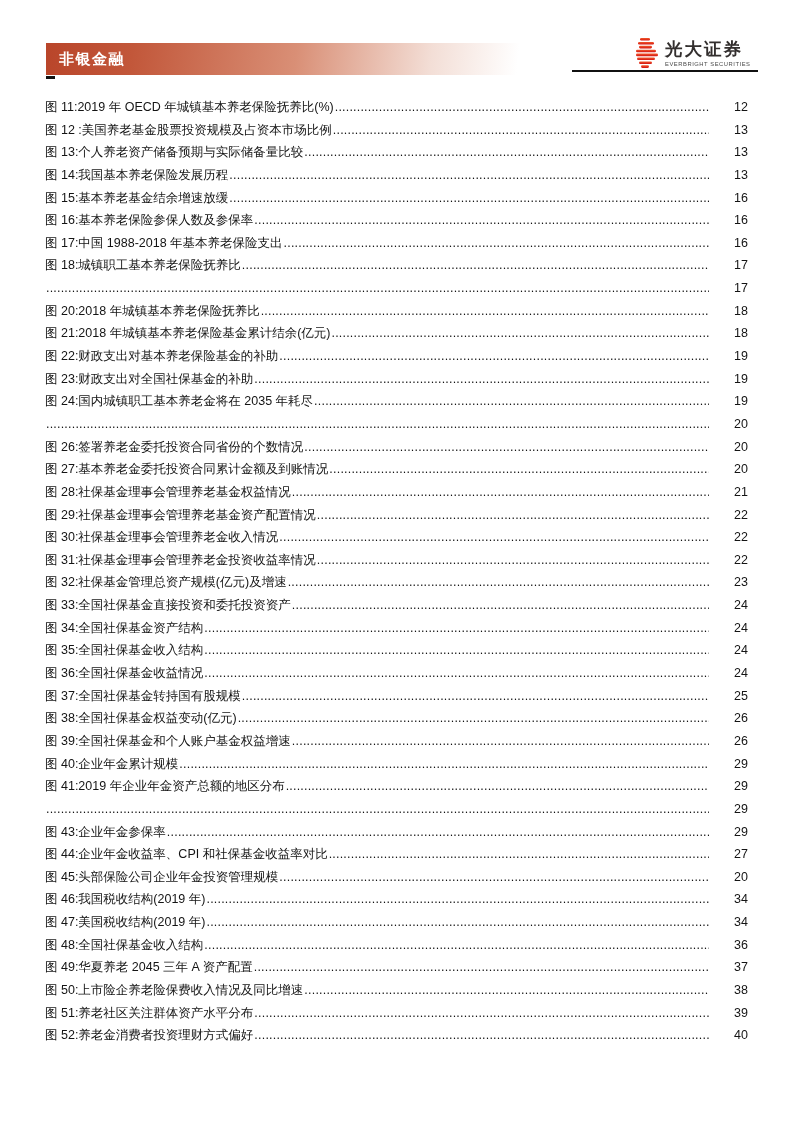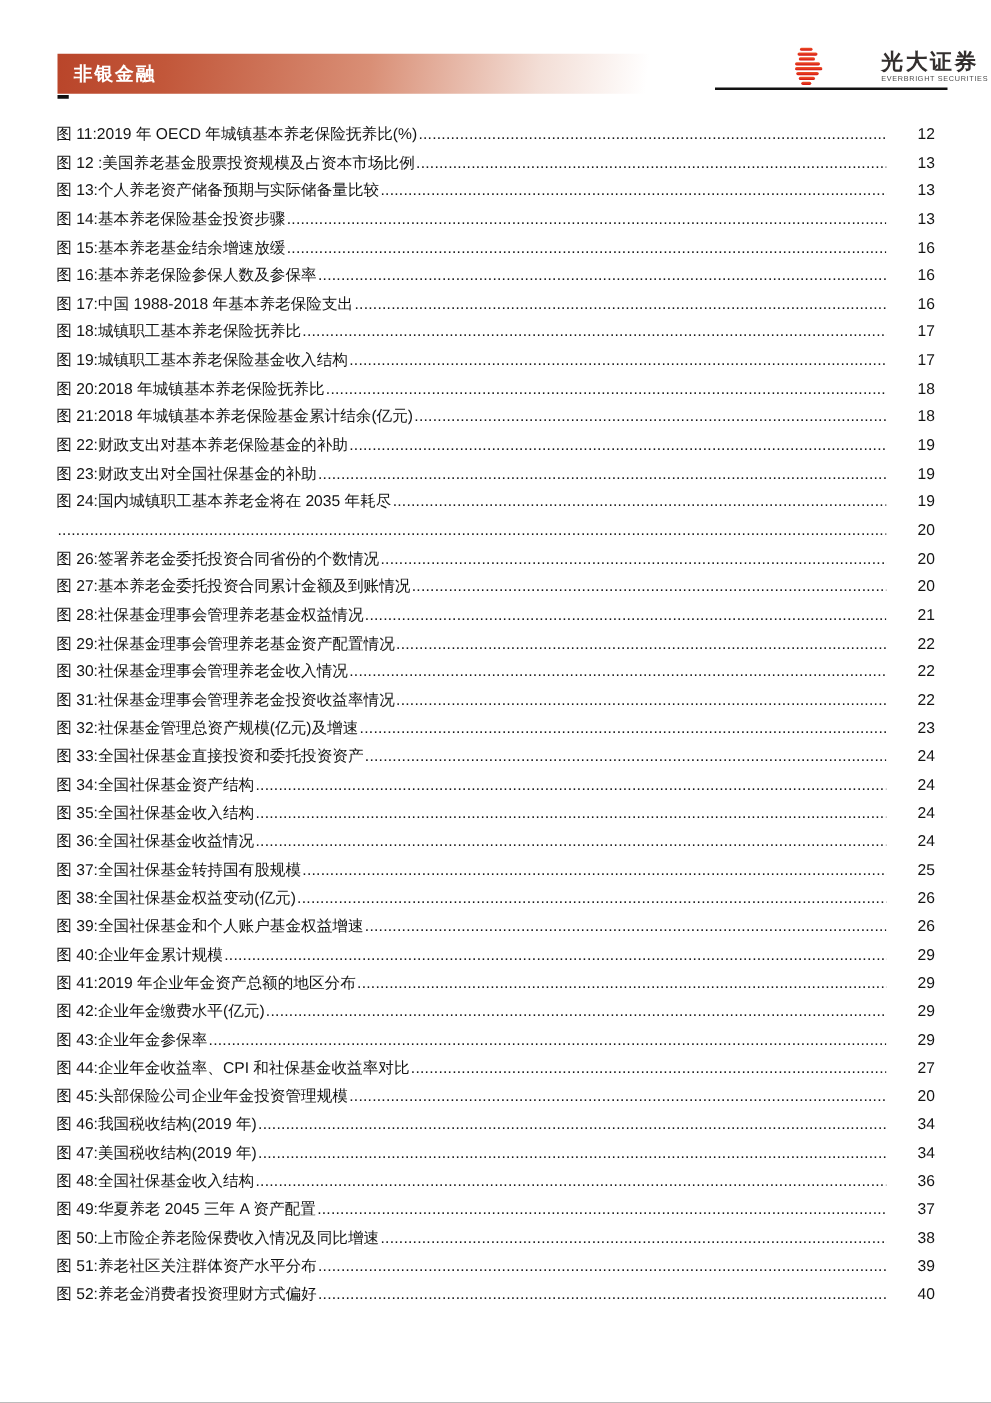--- a/index.html
+++ b/index.html
@@ -27,21 +27,21 @@
   .band-label{
     color:#ffffff;font-size:15px;font-weight:bold;
     padding-left:13px;letter-spacing:1.5px;
   }
   .band-tick{
     position:absolute;left:46px;top:76px;width:9px;height:2.5px;
     background:var(--line-dark);
   }
   .logo{
     position:absolute;left:636px;top:38px;height:30px;
-    display:flex;align-items:flex-start;gap:40px;
+    display:flex;align-items:flex-start;
   }
   .logo-glyph{width:22px;height:30px;display:block;}
   .logo-text{margin-left:7px;padding-top:2px;}
   .logo-cn{
     font-size:17.5px;font-weight:bold;color:#332f2e;
     letter-spacing:2px;line-height:19px;white-space:nowrap;
   }
   .logo-en{
     font-size:5.8px;color:#4a4a4a;letter-spacing:0.55px;
     margin-top:2px;white-space:nowrap;
@@ -117,21 +117,21 @@
         <span class="toc-label">图 12 :美国养老基金股票投资规模及占资本市场比例</span>
         <span class="toc-leader">............................................................................................................................................................................................................................................................................................................</span>
         <span class="toc-page">13</span>
       </div>
       <div class="toc-row">
         <span class="toc-label">图 13:个人养老资产储备预期与实际储备量比较</span>
         <span class="toc-leader">............................................................................................................................................................................................................................................................................................................</span>
         <span class="toc-page">13</span>
       </div>
       <div class="toc-row">
-        <span class="toc-label">图 14:基本养老保险基金投资步骤</span>
+        <span class="toc-label">图 14:我国基本养老保险发展历程</span>
         <span class="toc-leader">............................................................................................................................................................................................................................................................................................................</span>
         <span class="toc-page">13</span>
       </div>
       <div class="toc-row">
         <span class="toc-label">图 15:基本养老基金结余增速放缓</span>
         <span class="toc-leader">............................................................................................................................................................................................................................................................................................................</span>
         <span class="toc-page">16</span>
       </div>
       <div class="toc-row">
         <span class="toc-label">图 16:基本养老保险参保人数及参保率</span>
@@ -142,21 +142,20 @@
         <span class="toc-label">图 17:中国 1988-2018 年基本养老保险支出</span>
         <span class="toc-leader">............................................................................................................................................................................................................................................................................................................</span>
         <span class="toc-page">16</span>
       </div>
       <div class="toc-row">
         <span class="toc-label">图 18:城镇职工基本养老保险抚养比</span>
         <span class="toc-leader">............................................................................................................................................................................................................................................................................................................</span>
         <span class="toc-page">17</span>
       </div>
       <div class="toc-row">
-        <span class="toc-label">图 19:城镇职工基本养老保险基金收入结构</span>
         <span class="toc-leader">............................................................................................................................................................................................................................................................................................................</span>
         <span class="toc-page">17</span>
       </div>
       <div class="toc-row">
         <span class="toc-label">图 20:2018 年城镇基本养老保险抚养比</span>
         <span class="toc-leader">............................................................................................................................................................................................................................................................................................................</span>
         <span class="toc-page">18</span>
       </div>
       <div class="toc-row">
         <span class="toc-label">图 21:2018 年城镇基本养老保险基金累计结余(亿元)</span>
@@ -256,21 +255,20 @@
         <span class="toc-label">图 40:企业年金累计规模</span>
         <span class="toc-leader">............................................................................................................................................................................................................................................................................................................</span>
         <span class="toc-page">29</span>
       </div>
       <div class="toc-row">
         <span class="toc-label">图 41:2019 年企业年金资产总额的地区分布</span>
         <span class="toc-leader">............................................................................................................................................................................................................................................................................................................</span>
         <span class="toc-page">29</span>
       </div>
       <div class="toc-row">
-        <span class="toc-label">图 42:企业年金缴费水平(亿元)</span>
         <span class="toc-leader">............................................................................................................................................................................................................................................................................................................</span>
         <span class="toc-page">29</span>
       </div>
       <div class="toc-row">
         <span class="toc-label">图 43:企业年金参保率</span>
         <span class="toc-leader">............................................................................................................................................................................................................................................................................................................</span>
         <span class="toc-page">29</span>
       </div>
       <div class="toc-row">
         <span class="toc-label">图 44:企业年金收益率、CPI 和社保基金收益率对比</span>

